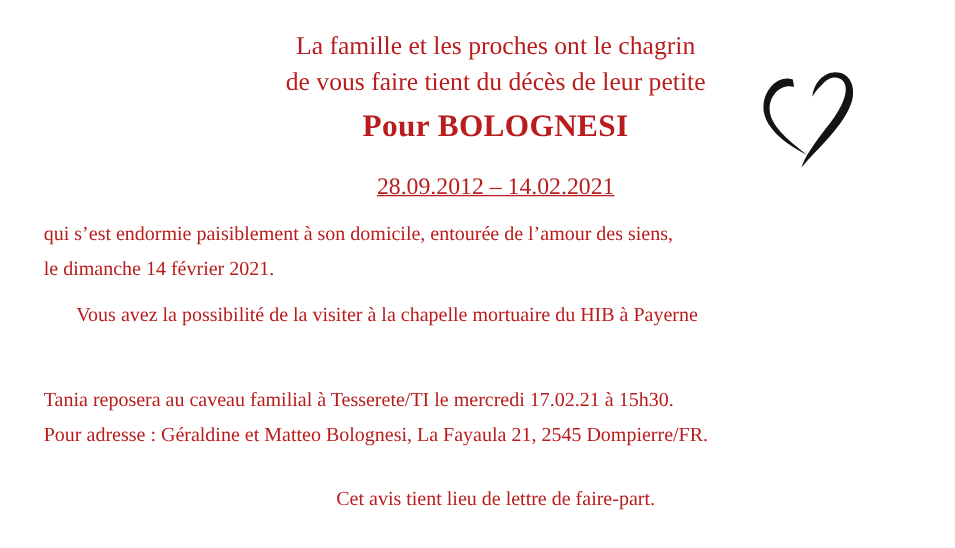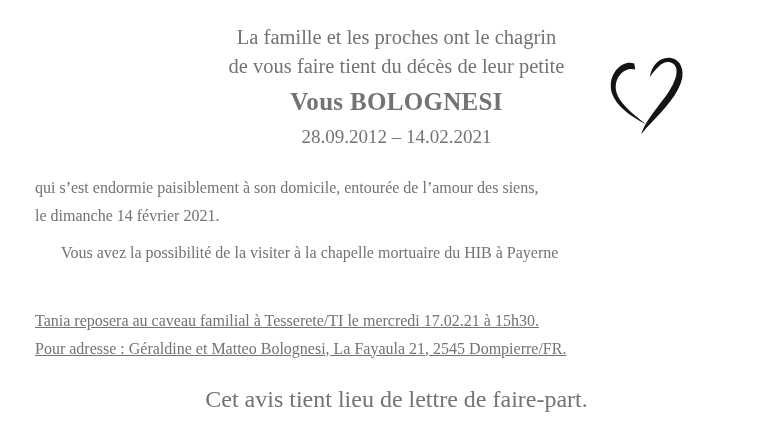--- a/index.html
+++ b/index.html
@@ -7,21 +7,21 @@
     padding: 0;
     background: #ffffff;
   }
   .page {
     position: relative;
     width: 764px;
     height: 438px;
     background: #ffffff;
     overflow: hidden;
     font-family: "Liberation Serif", "DejaVu Serif", serif;
-    color: #737373;
+    color: #b91c1c;
   }
   .center-line {
     position: absolute;
     left: 30px;
     width: 733px;
     text-align: center;
     white-space: nowrap;
   }
   .intro {
     top: 23px;
@@ -29,36 +29,37 @@
     line-height: 29px;
   }
   .deceased-name {
     top: 87px;
     font-size: 25px;
     font-weight: bold;
     line-height: 30px;
     letter-spacing: 0.3px;
   }
   .life-dates {
-    top: 125px;
+    top: 138px;
     font-size: 19px;
     line-height: 24px;
+    text-decoration: underline;
   }
   .para {
     position: absolute;
     font-size: 16px;
     line-height: 27.5px;
     white-space: nowrap;
   }
   .para-1 { left: 35px; top: 174px; }
   .para-2 { left: 61px; top: 239px; }
-  .para-3 { left: 35px; top: 307px; text-decoration: underline; }
+  .para-3 { left: 35px; top: 307px; }
   .closing {
     top: 386px;
-    font-size: 24px;
+    font-size: 16px;
     line-height: 27px;
   }
   .heart {
     position: absolute;
     left: 602px;
     top: 47px;
     width: 88px;
     height: 88px;
   }
   .heart svg {
@@ -91,21 +92,21 @@
                C 79 47, 64 64, 48 80
                C 44 84, 42 87, 40 89
                C 43 80, 50 70, 60 57
                C 70 45, 78 31, 76 22
                C 74 14, 64 13, 58 20
                C 54 24, 51 27, 49 31
                Z" fill="#141414"></path>
     </svg>
   </div>
 
-  <div class="center-line deceased-name">Vous BOLOGNESI</div>
+  <div class="center-line deceased-name">Pour BOLOGNESI</div>
 
   <div class="center-line life-dates">28.09.2012 – 14.02.2021</div>
 
   <div class="para para-1">
     <div>qui s’est endormie paisiblement à son domicile, entourée de l’amour des siens,</div>
     <div>le dimanche 14 février 2021.</div>
   </div>
 
   <div class="para para-2">
     <div>Vous avez la possibilité de la visiter à la chapelle mortuaire du HIB à Payerne</div>

